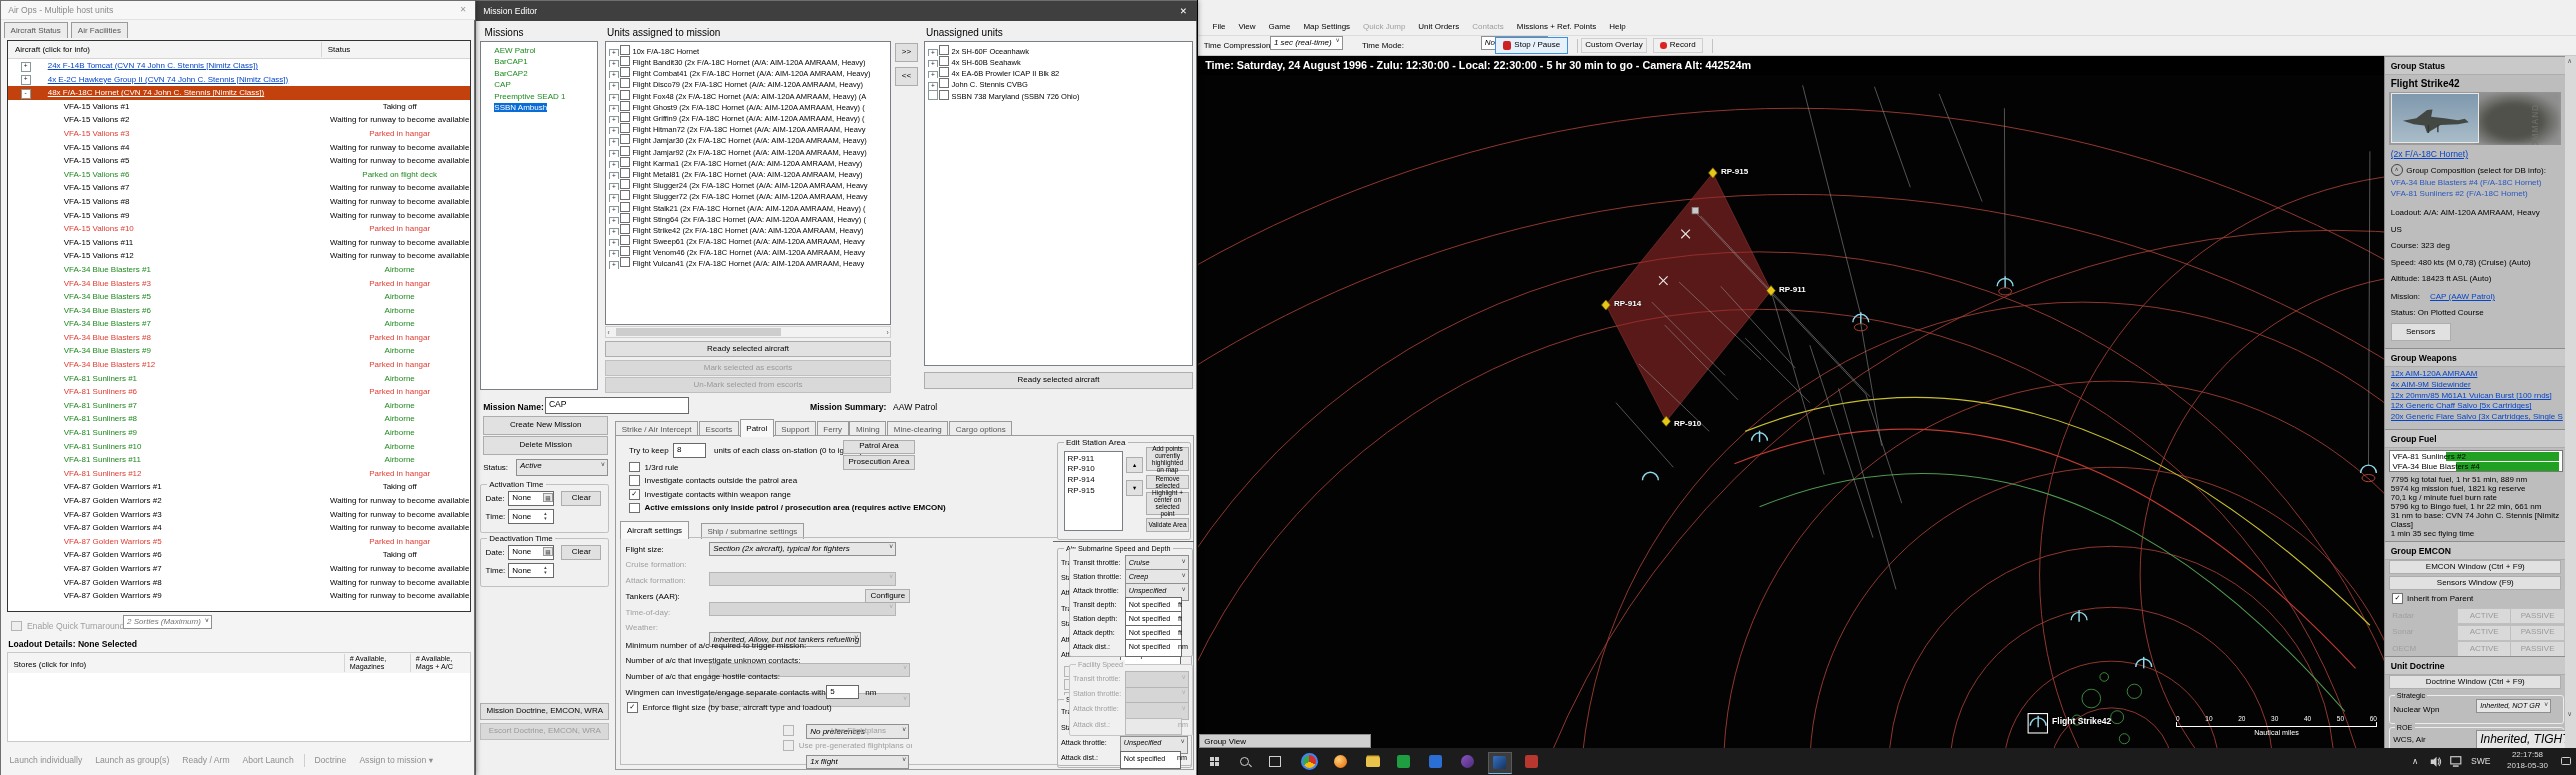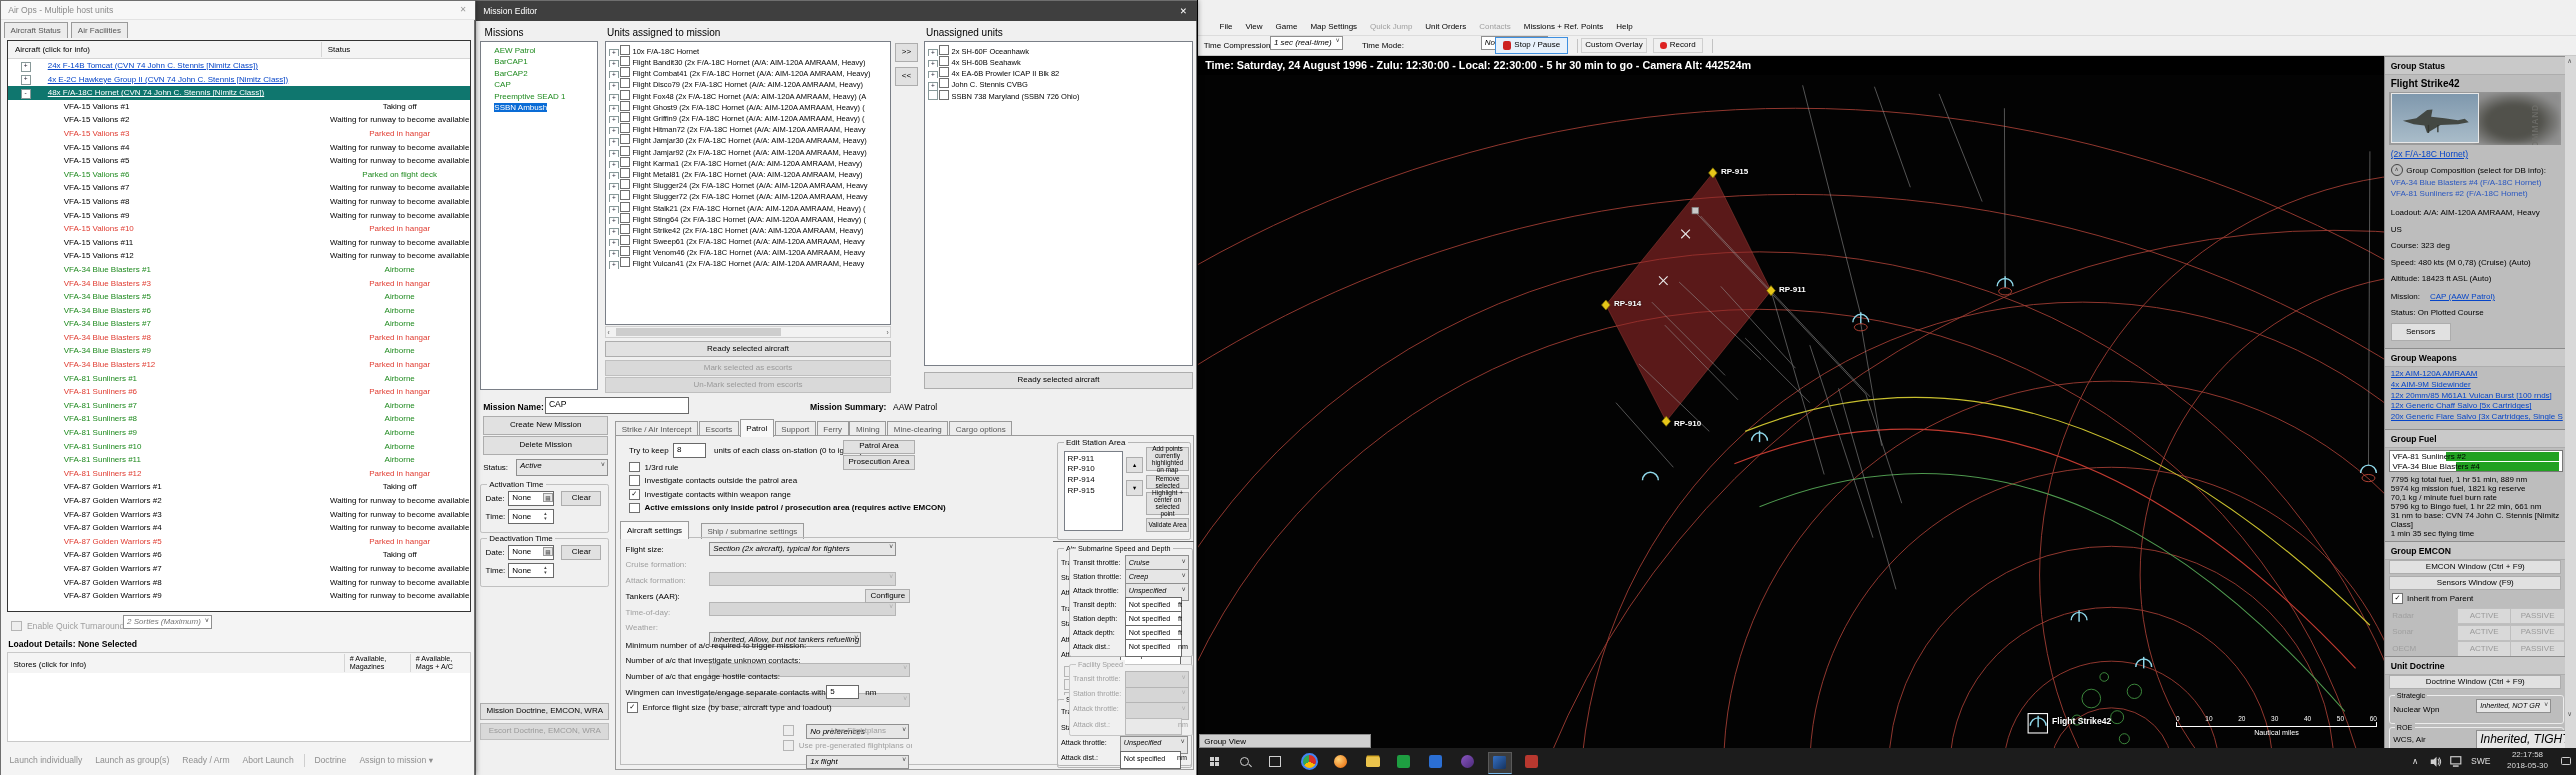--- a/index.html
+++ b/index.html
@@ -27,21 +27,21 @@
   .cb.dis{border-color:#b5b5b5;background:#eee;}
   .exp{width:8px;height:8px;border:0.7px solid #899;background:#fff;font-size:6.5px;line-height:6.5px;text-align:center;color:#223;display:inline-block;}
   .listbox{background:#fff;border:0.7px solid #7a7f87;overflow:hidden;}
   .gb{border:0.7px solid #c0c0c0;border-radius:2.2px;}
   .gb>.legend{position:absolute;top:-5px;left:5.7px;background:#f0f0f0;padding:0 2.2px;font-size:8px;}
   .gb.disleg>.legend{color:#9f9f9f;}
   
   .ao-row{height:13.6px;position:relative;font-size:8px;line-height:13.6px;}
   .ao-grow .gname{position:absolute;left:40px;}
   .ao-grow .exp{position:absolute;left:13px;top:2.9px;}
-  .ao-grow.selected{background:#0f766e;}
+  .ao-grow.selected{background:#c2410c;}
   .ao-grow.selected .gname{color:#fff;}
   .ao-crow .cname{position:absolute;left:56px;}
   .ao-crow .cstat{position:absolute;left:316px;width:152px;text-align:center;}
   .parked-hangar{color:#e03c31;}
   .airborne,.parked-deck{color:#1e8a1e;}
   .taking-off,.waiting{color:#000;}
   
   .tree-row{height:11.2px;line-height:11.2px;font-size:7.5px;white-space:nowrap;overflow:hidden;padding-left:2.9px;}
   .tree-row .exp{vertical-align:-1.4px;margin-right:1.4px;}
   .tree-row .cbx{display:inline-block;width:8px;height:8px;border:0.7px solid #707070;background:#fff;vertical-align:-1.4px;margin-right:2.2px;}
@@ -68,21 +68,21 @@
   .rp-label{position:absolute;color:#fff;font-size:8px;font-weight:bold;text-shadow:0 0 1.4px #000;}
   .tray-ic{color:#ddd;font-size:8.6px;}
   .appic{position:absolute;top:3.6px;width:21.5px;height:20px;display:flex;align-items:center;justify-content:center;}
 </style>
 </head>
 <body>
 
 <div class="a" style="left:1198px;top:0;width:1378px;height:776px;background:#f0f0f0;">
 
 
-  <div class="a" style="left:0;top:18.7px;width:1378px;height:17px;background:#f0f0f0;border-bottom:0.7px solid #dcdcdc;display:flex;align-items:center;padding-left:15px;">
+  <div class="a" style="left:0;top:18.7px;width:1378px;height:17px;background:#f0f0f0;border-bottom:0.7px solid #dcdcdc;display:flex;align-items:center;padding-left:8px;">
 
   <span class="menu-item">File</span>
       <span class="menu-item">View</span>
       <span class="menu-item">Game</span>
       <span class="menu-item">Map Settings</span>
       <span class="menu-item disabled">Quick Jump</span>
       <span class="menu-item">Unit Orders</span>
       <span class="menu-item disabled">Contacts</span>
       <span class="menu-item">Missions + Ref. Points</span>
       <span class="menu-item">Help</span>

